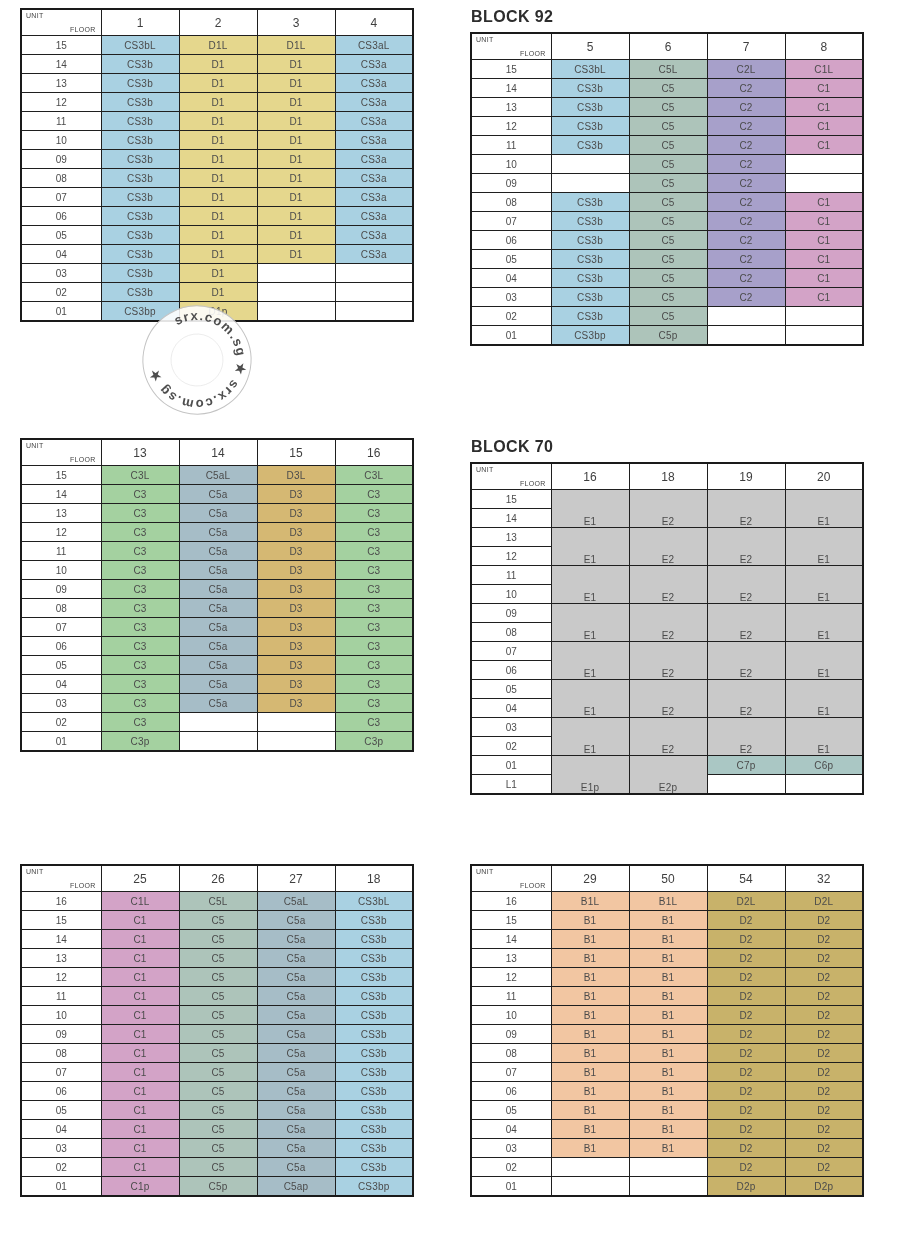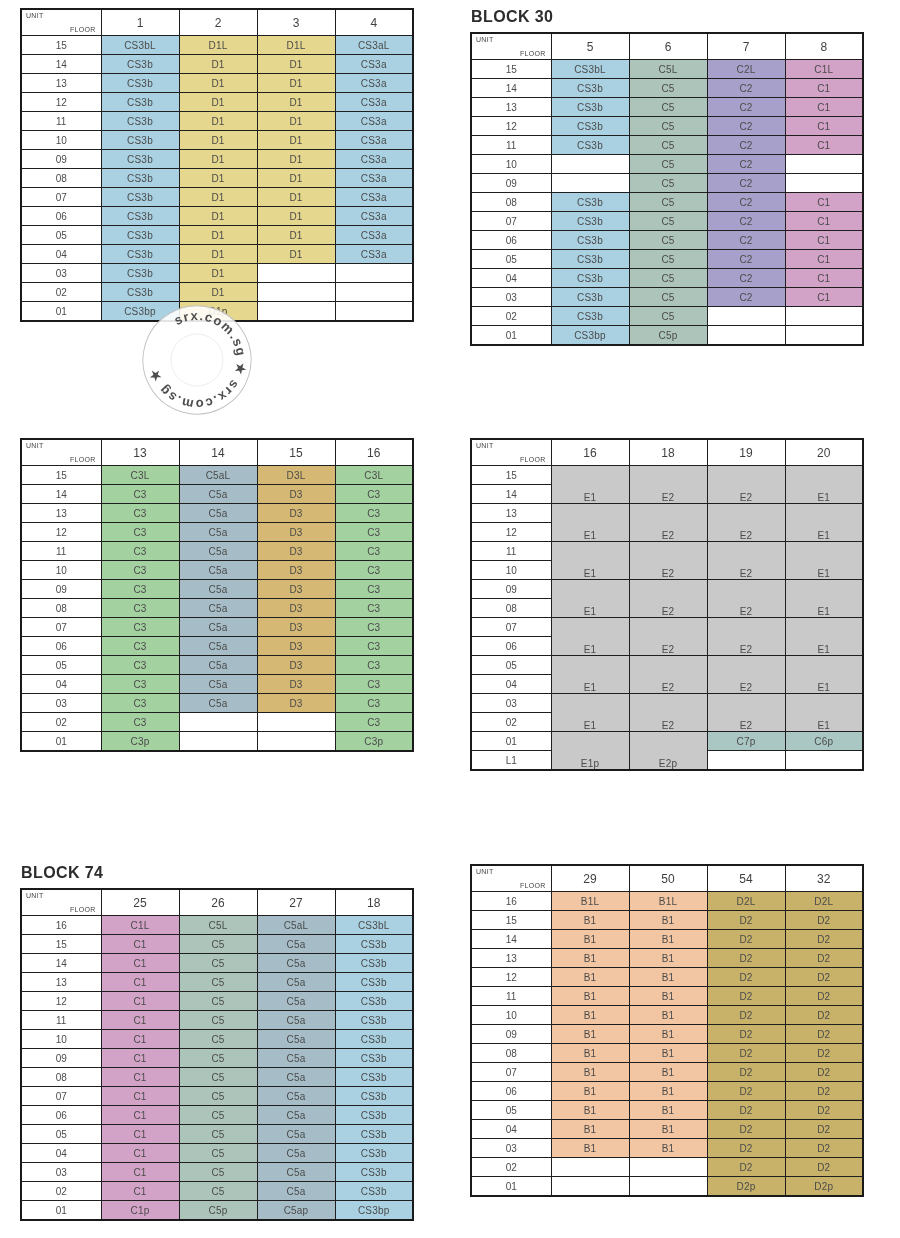--- a/index.html
+++ b/index.html
@@ -167,21 +167,21 @@
           <td class="unit" style="background: rgb(169, 209, 226);">CS3bp</td>
           <td class="unit" style="background: rgb(229, 215, 141);">D1p</td>
           <td class="unit" style="background: rgb(255, 255, 255);"></td>
           <td class="unit" style="background: rgb(255, 255, 255);"></td>
         </tr>
       </tbody>
     </table>
 </section>
 
 <section class="block" id="b1">
-  <h2 class="block-title">BLOCK 30</h2>
+  <h2 class="block-title">BLOCK 92</h2>
   <table class="grid">
       <colgroup>
         <col class="fcol">
         <col>
         <col>
         <col>
         <col>
       </colgroup>
       <thead>
         <tr>
@@ -430,20 +430,21 @@
           <td class="unit" style="background: rgb(164, 209, 160);">C3p</td>
           <td class="unit" style="background: rgb(255, 255, 255);"></td>
           <td class="unit" style="background: rgb(255, 255, 255);"></td>
           <td class="unit" style="background: rgb(164, 209, 160);">C3p</td>
         </tr>
       </tbody>
     </table>
 </section>
 
 <section class="block" id="b3">
+  <h2 class="block-title">BLOCK 70</h2>
   <table class="grid">
       <colgroup>
         <col class="fcol">
         <col>
         <col>
         <col>
         <col>
       </colgroup>
       <thead>
         <tr>
@@ -538,21 +539,20 @@
         <tr>
           <td class="floor">L1</td>
           <td class="unit" style="background: rgb(255, 255, 255);"></td>
           <td class="unit" style="background: rgb(255, 255, 255);"></td>
         </tr>
       </tbody>
     </table>
 </section>
 
 <section class="block" id="b4">
-  <h2 class="block-title">BLOCK 74</h2>
   <table class="grid">
       <colgroup>
         <col class="fcol">
         <col>
         <col>
         <col>
         <col>
       </colgroup>
       <thead>
         <tr>

